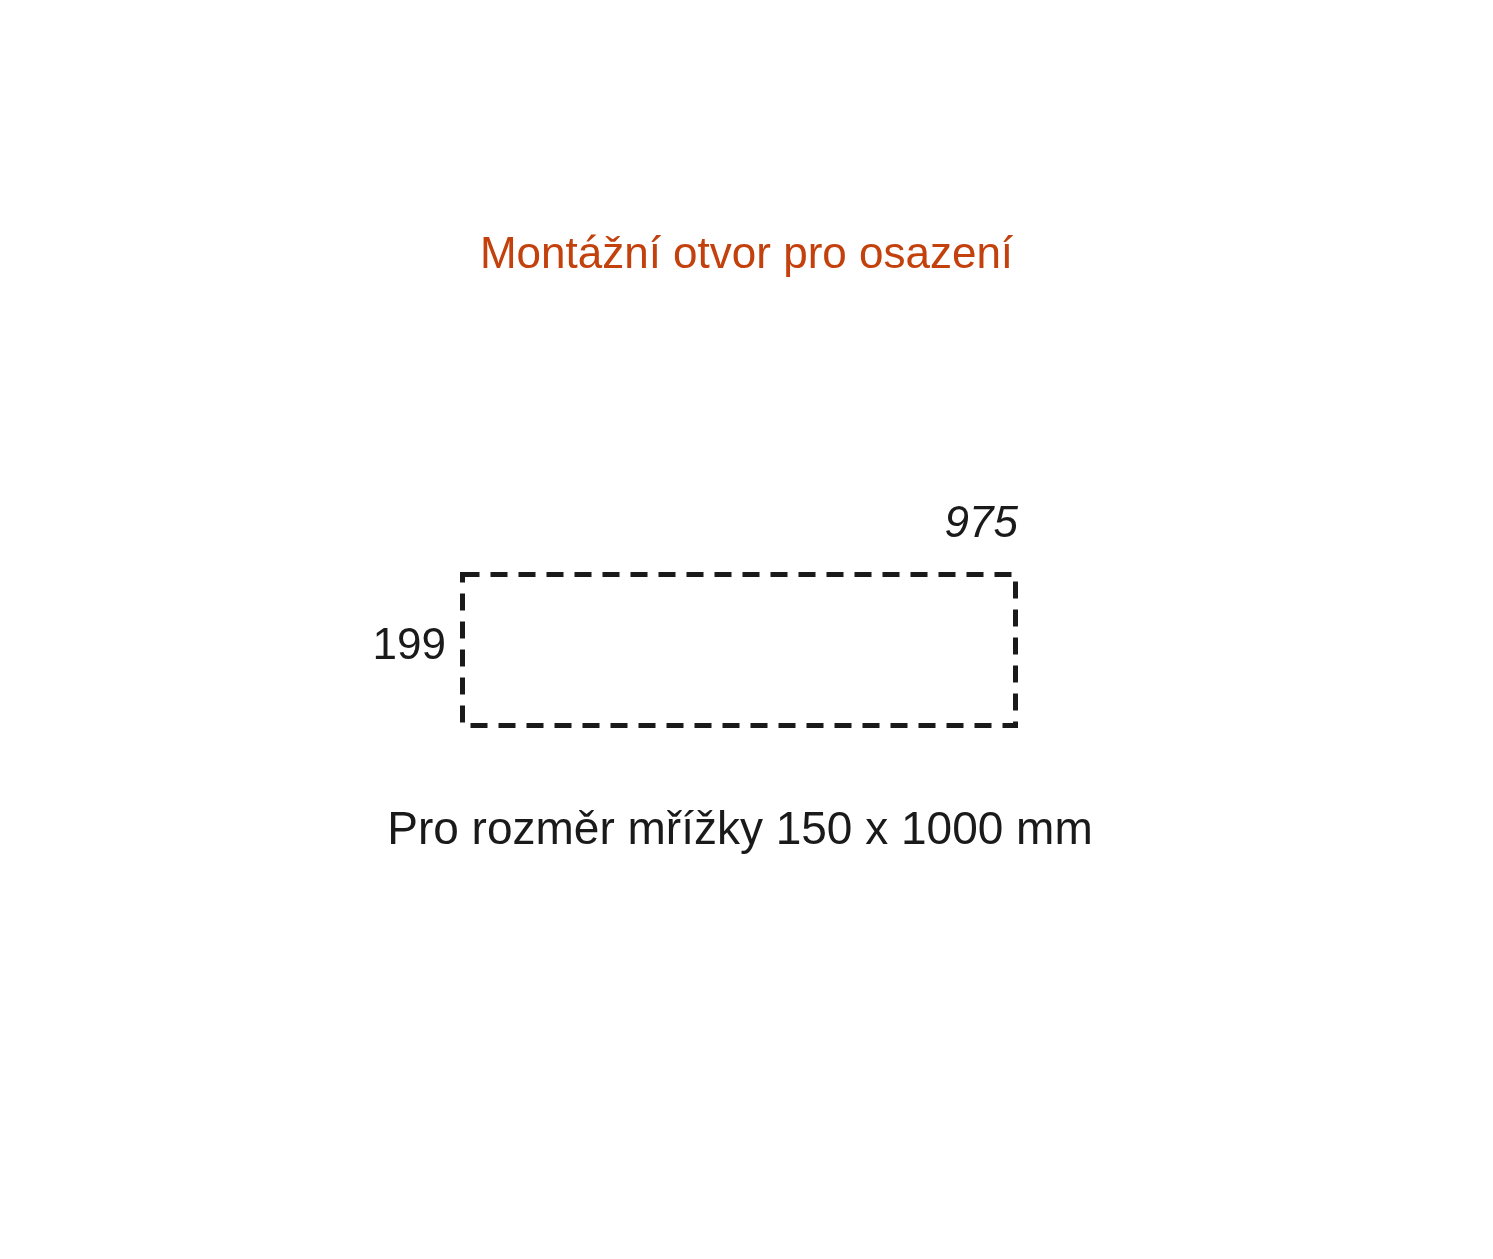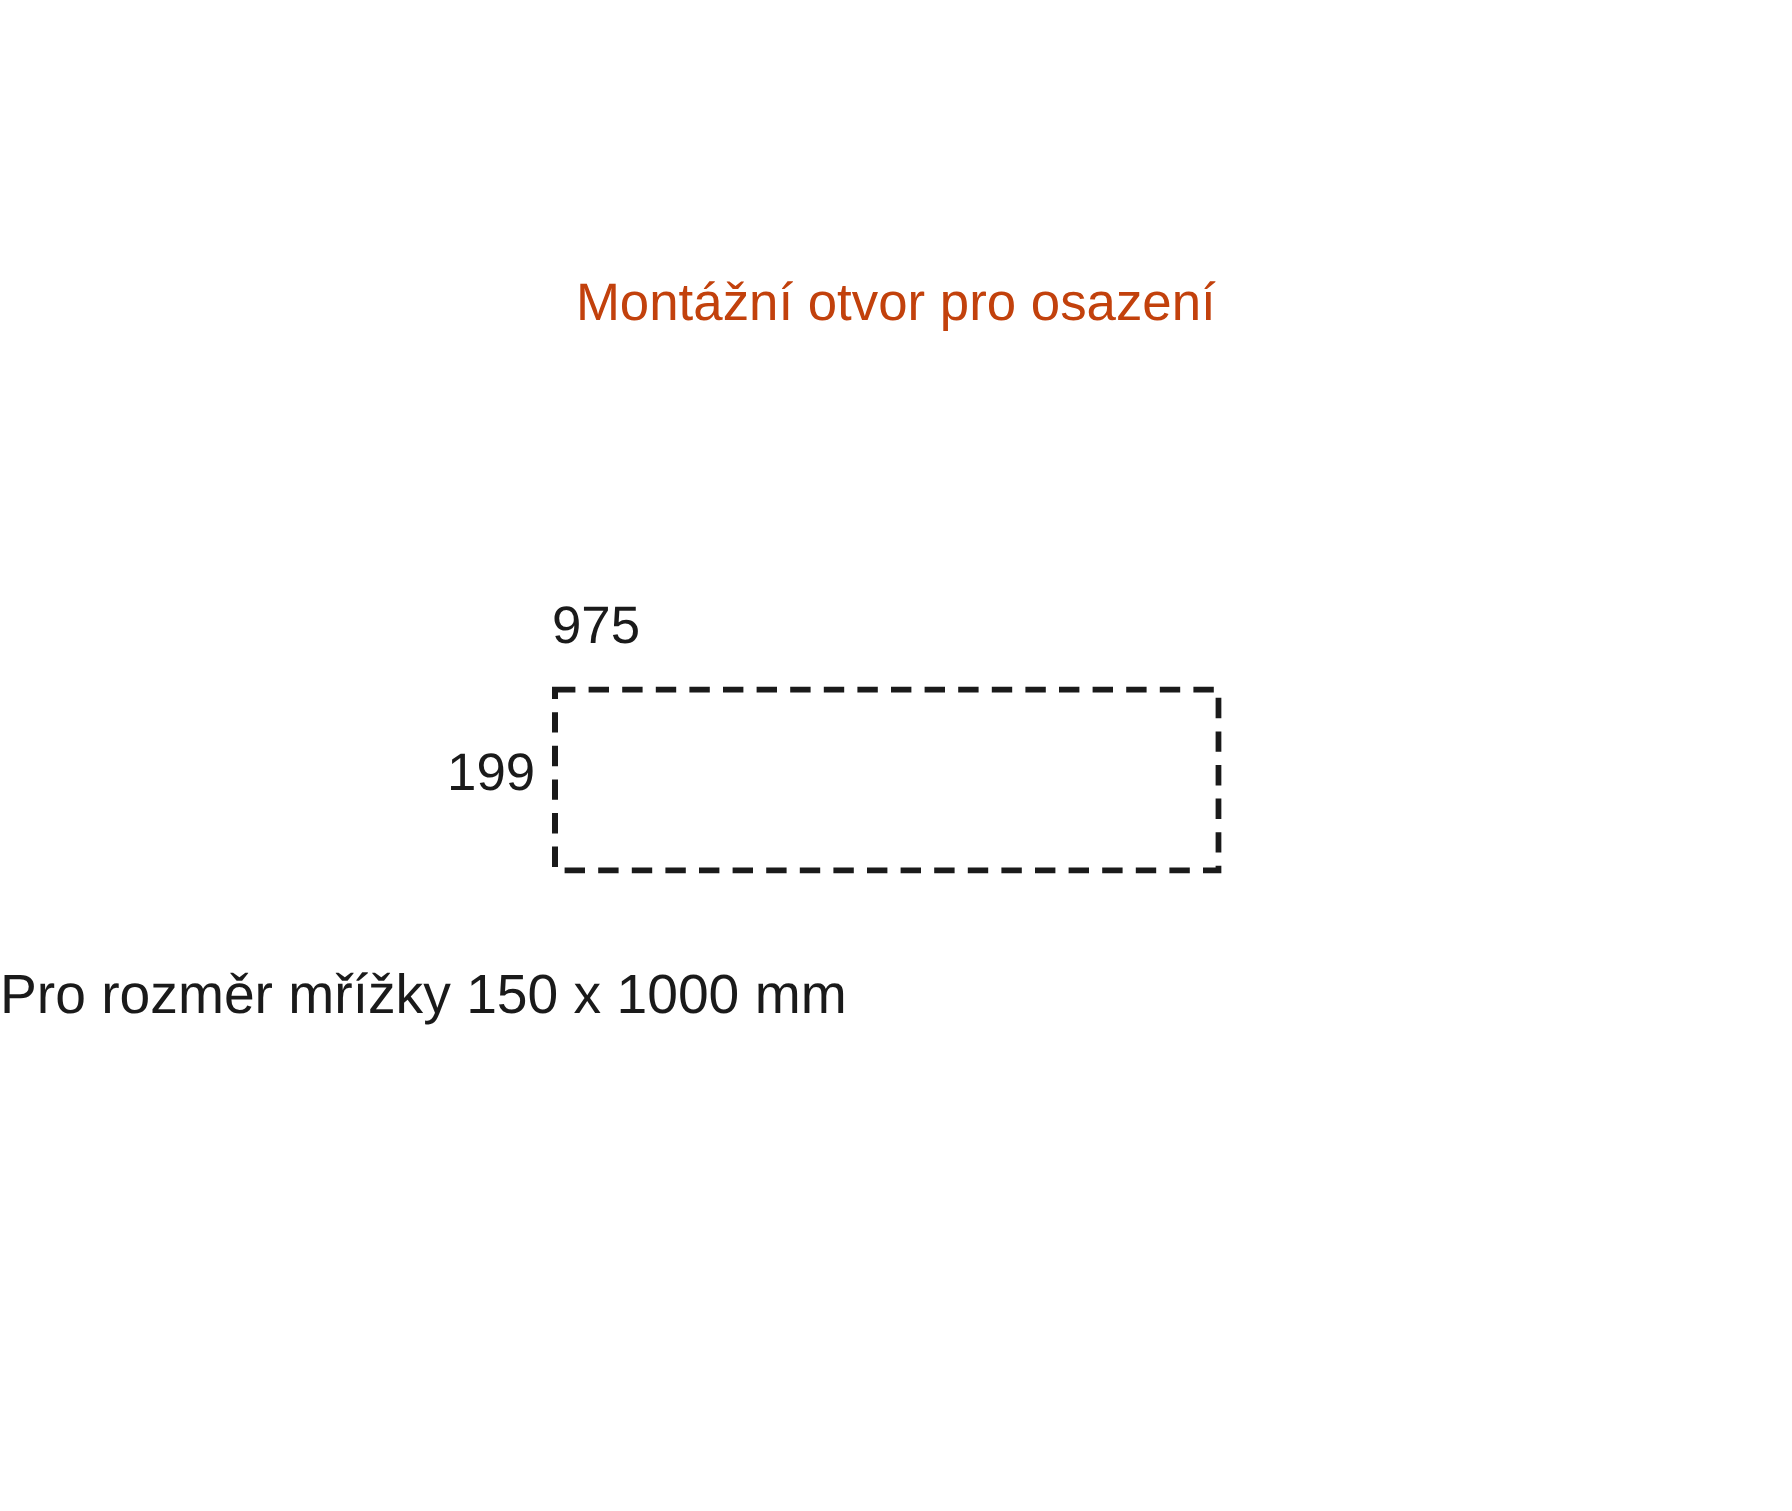--- a/index.html
+++ b/index.html
@@ -27,24 +27,25 @@
     font-size: 44px;
     line-height: 62px;
     white-space: pre;
     color: #c2410c;
   }
   .dim-width-label {
     position: absolute;
     top: 496px;
     left: 460px;
     width: 558px;
-    text-align: left;
+    text-align: right;
     font-size: 44px;
     line-height: 52px;
     white-space: pre;
+    font-style: italic;
   }
   .dim-height-label {
     position: absolute;
     top: 618px;
     left: 320px;
     width: 126px;
     text-align: right;
     font-size: 44px;
     line-height: 52px;
     white-space: pre;
@@ -59,21 +60,21 @@
   .hole-rect svg {
     display: block;
     width: 558px;
     height: 156px;
   }
   .caption {
     position: absolute;
     top: 800px;
     left: 0;
     width: 1480px;
-    text-align: left;
+    text-align: center;
     font-size: 46px;
     line-height: 56px;
     white-space: pre;
   }
 </style>
 </head>
 <body>
 
 <div class="page">
 

